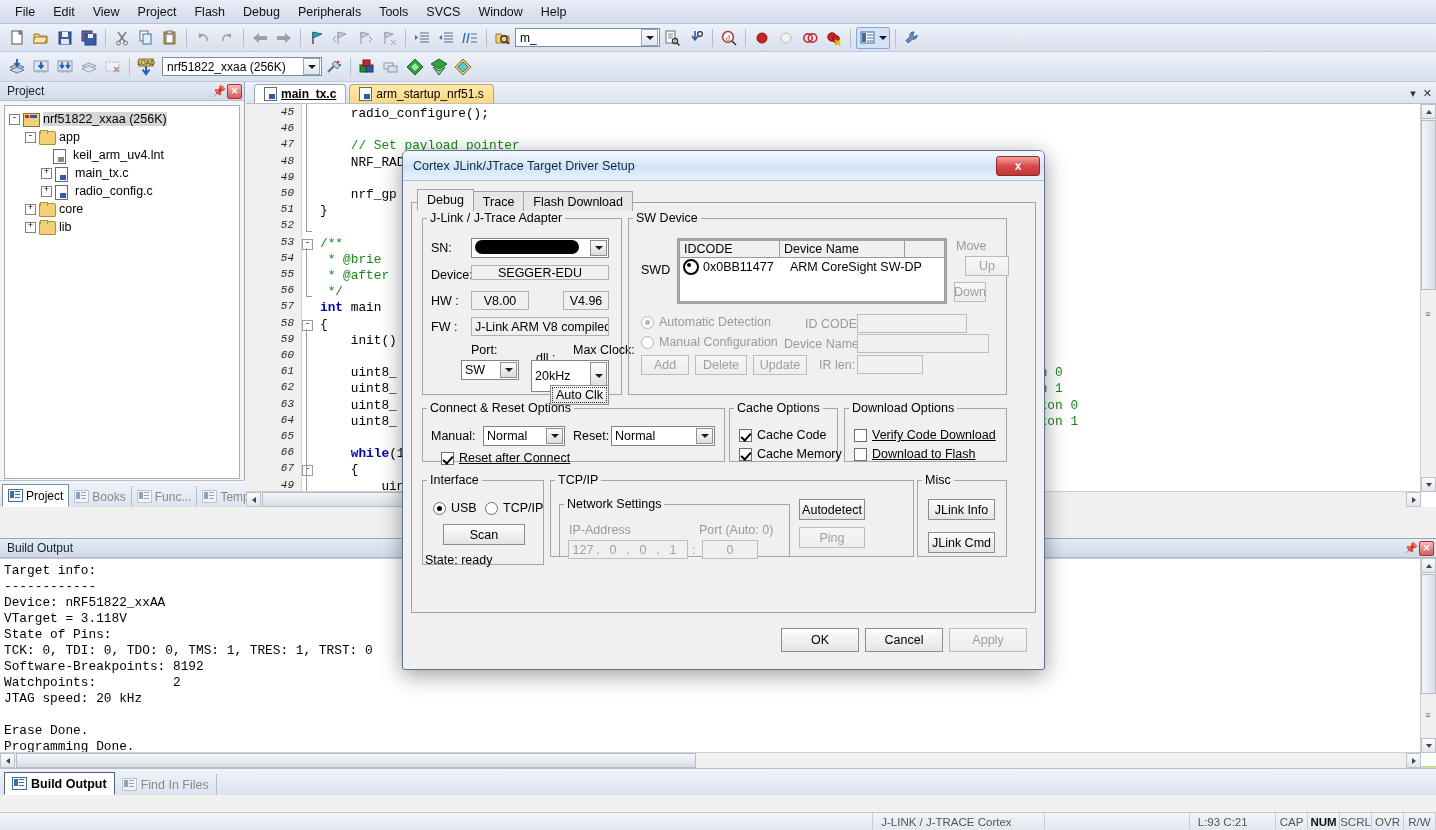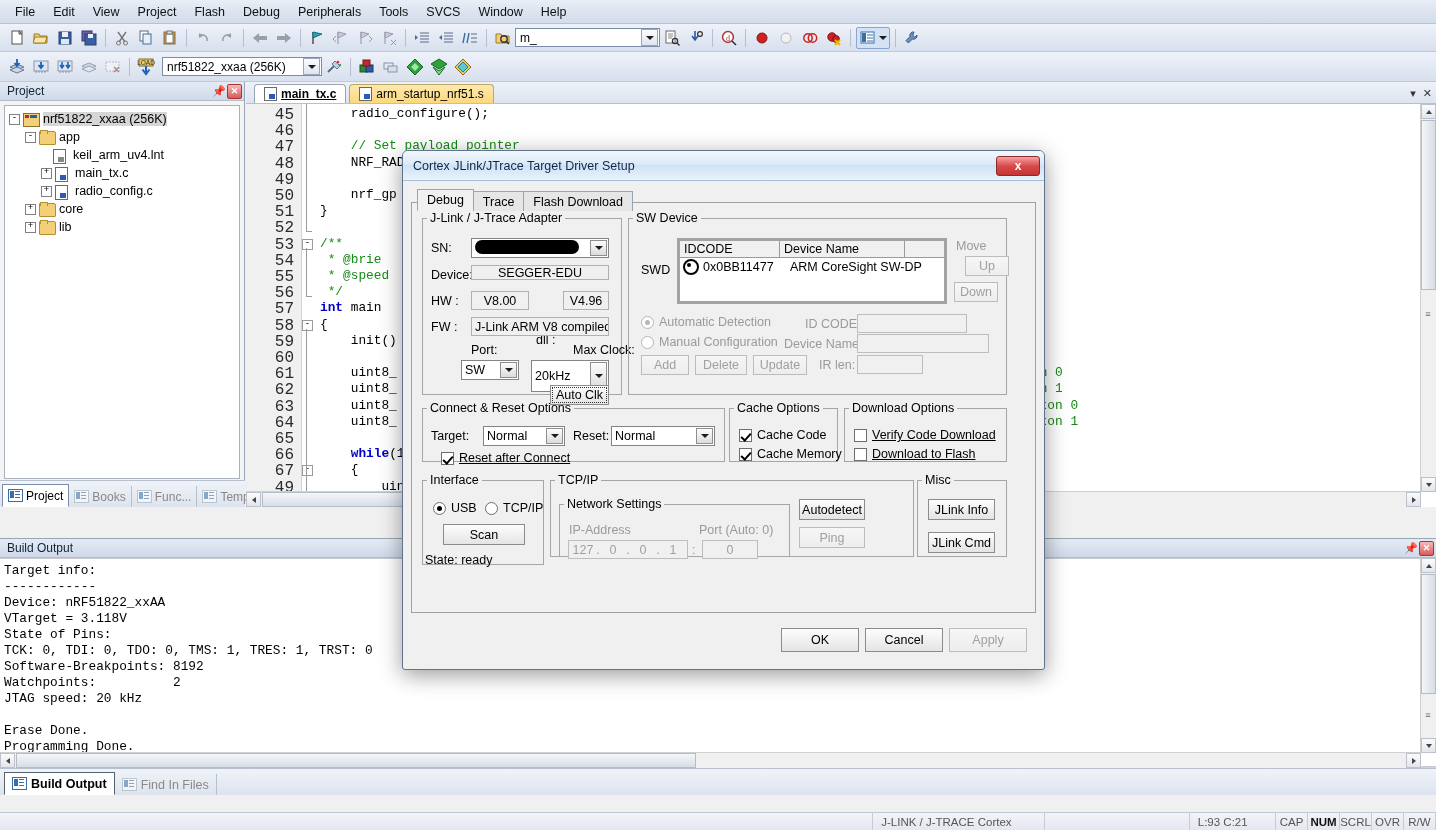--- a/index.html
+++ b/index.html
@@ -80,21 +80,21 @@
   .edtab{height:19px;display:flex;align-items:center;gap:4px;padding:0 9px;font-size:12px;
          border:1px solid #b9a96a;border-bottom:none;border-radius:4px 4px 0 0;box-sizing:border-box;
          background:linear-gradient(to bottom,#fde9ae,#fcd87e);color:#000;margin-right:3px;}
   .edtab.active{background:#fff;border-color:#9aa4b4;font-weight:bold;text-decoration:underline;}
   .edtab .fi{width:11px;height:12px;background:#fff;border:1px solid #6a6a6a;position:relative;flex:0 0 auto;}
   .edtab .fi:after{content:"";position:absolute;right:1px;bottom:1px;width:6px;height:5px;background:#2b5bb5;}
   #edtabs .tright{position:absolute;right:4px;bottom:3px;display:flex;gap:7px;align-items:center;color:#333;font-size:11px;}
 
   #codearea{position:absolute;left:0;top:22px;right:0;bottom:0;overflow:hidden;background:#fff;}
   #gutter{position:absolute;left:0;top:0;width:55px;height:100%;background:#f0f0f0;border-right:1px solid #d4d4d4;}
-  .lnum{position:absolute;right:7px;font-family:"Liberation Mono",monospace;font-size:16px;color:#2a2a2a;}
+  .lnum{position:absolute;right:7px;font-family:"Liberation Mono",monospace;font-size:11px;color:#2a2a2a;font-style:italic;}
   #foldcol{position:absolute;left:56px;top:0;width:16px;height:100%;background:#fff;}
   .fbox{position:absolute;width:9px;height:9px;border:1px solid #9a9a9a;background:#fff;font-size:9px;
         line-height:7px;text-align:center;color:#000;font-family:"Liberation Mono",monospace;}
   .fline{position:absolute;width:1px;background:#9a9a9a;left:4px;}
   .fend{position:absolute;width:6px;height:1px;background:#9a9a9a;}
   .cline{position:absolute;left:74px;font-family:"Liberation Mono",monospace;font-size:12.8px;white-space:pre;color:#000;}
   .kw{color:#0000c8;font-weight:bold;}
   .cm{color:#158a15;}
   .rtxt{position:absolute;font-family:"Liberation Mono",monospace;font-size:12.8px;color:#158a15;white-space:pre;}
 
@@ -649,21 +649,21 @@
         <div class="cline" style="top: 2px;"><span>    radio_configure();</span></div>
         <div class="cline" style="top: 18.2px;"></div>
         <div class="cline" style="top: 34.4px;"><span class="cm">    // Set payload pointer</span></div>
         <div class="cline" style="top: 50.6px; text-align: center;"><span>    NRF_RAD</span></div>
         <div class="cline" style="top: 66.8px;"></div>
         <div class="cline" style="top: 83px;"><span>    nrf_gp</span></div>
         <div class="cline" style="top: 99.2px;"><span>}</span></div>
         <div class="cline" style="top: 115.4px;"></div>
         <div class="cline" style="top: 131.6px;"><span class="cm">/**</span></div>
         <div class="cline" style="top: 147.8px;"><span class="cm"> * @brie</span></div>
-        <div class="cline" style="top: 164px;"><span class="cm"> * @speed</span></div>
+        <div class="cline" style="top: 164px;"><span class="cm"> * @after</span></div>
         <div class="cline" style="top: 180.2px;"><span class="cm"> */</span></div>
         <div class="cline" style="top: 196.4px;"><span class="kw">int</span><span> main</span></div>
         <div class="cline" style="top: 212.6px;"><span>{</span></div>
         <div class="cline" style="top: 228.8px;"><span>    init()</span></div>
         <div class="cline" style="top: 245px;"></div>
         <div class="cline" style="top: 261.2px;"><span>    uint8_</span></div>
         <div class="cline" style="top: 277.4px;"><span>    uint8_</span></div>
         <div class="cline" style="top: 293.6px;"><span>    uint8_</span></div>
         <div class="cline" style="top: 309.8px;"><span>    uint8_</span></div>
         <div class="cline" style="top: 326px;"></div>
@@ -791,21 +791,21 @@
             <span class="caret"></span>
           </span>
       </div>
       <div class="redact" style="left:52px;top:15px;width:104px;height:14px;"></div>
 
       <span class="lab" style="left:8px;top:43px;">Device:</span>
       <div class="tfield ro ctr" style="left:48px;top:40px;width:138px;height:15px;">SEGGER-EDU</div>
 
       <span class="lab" style="left:8px;top:69px;">HW :</span>
       <div class="tfield ro ctr" style="left:48px;top:66px;width:58px;height:19px;">V8.00</div>
-      <span class="lab" style="left:113px;top:68px;margin-top:40px;">dll :</span>
+      <span class="lab" style="left:113px;top:86px;margin-top:40px;">dll :</span>
       <div class="tfield ro ctr" style="left:140px;top:66px;width:46px;height:19px;">V4.96</div>
 
       <span class="lab" style="left:8px;top:95px;">FW :</span>
       <div class="tfield ro" style="left:48px;top:92px;width:138px;height:19px;">J-Link ARM V8 compiled Nov</div>
 
       <span class="lab" style="left:48px;top:118px;">Port:</span>
       <div class="combo" style="left:38px;top:135px;width:58px;height:20px;">
         <span class="cv">SW</span>
         <span class="cbtn">
             <span class="caret"></span>
@@ -831,21 +831,21 @@
           <span class="swh" style="flex:1;border-right:none;"></span>
         </div>
         <div id="swrow">
           <span class="bullet"></span>
           <span style="width:83px;">0x0BB11477</span>
           <span>ARM CoreSight SW-DP</span>
         </div>
       </div>
       <span class="lab dis" style="left:327px;top:14px;">Move</span>
       <div class="btn dis" style="left:336px;top:31px;width:44px;height:20px;">Up</div>
-      <div class="btn dis" style="left:325px;top:57px;width:44px;height:20px;">Down</div>
+      <div class="btn dis" style="left:325px;top:57px;width:32px;height:20px;">Down</div>
 
       <div class="rad dis" style="left:12px;top:90px;">
         <span class="radio on"></span>
         <span>Automatic Detection</span>
       </div>
       <div class="rad dis" style="left:12px;top:110px;">
         <span class="radio"></span>
         <span>Manual Configuration</span>
       </div>
       <span class="lab dis" style="left:176px;top:92px;">ID CODE:</span>
@@ -854,21 +854,21 @@
       <div class="tfield dis" style="left:228px;top:109px;width:132px;height:19px;"></div>
       <span class="lab dis" style="left:190px;top:133px;">IR len:</span>
       <div class="tfield dis" style="left:228px;top:130px;width:66px;height:19px;"></div>
       <div class="btn dis" style="left:12px;top:130px;width:48px;height:20px;">Add</div>
       <div class="btn dis" style="left:66px;top:130px;width:52px;height:20px;">Delete</div>
       <div class="btn dis" style="left:124px;top:130px;width:54px;height:20px;">Update</div>
     </fieldset>
 
     <fieldset class="grp" style="left:10px;top:198px;width:301px;height:59px;">
       <legend>Connect &amp; Reset Options</legend>
-      <span class="lab" style="left:8px;top:14px;">Target:</span>
+      <span class="lab" style="left:8px;top:14px;">Manual:</span>
       <div class="combo" style="left:60px;top:11px;width:82px;height:20px;">
         <span class="cv">Normal</span>
         <span class="cbtn">
             <span class="caret"></span>
           </span>
       </div>
       <span class="lab" style="left:150px;top:14px;">Reset:</span>
       <div class="combo" style="left:188px;top:11px;width:104px;height:20px;">
         <span class="cv">Normal</span>
         <span class="cbtn">

